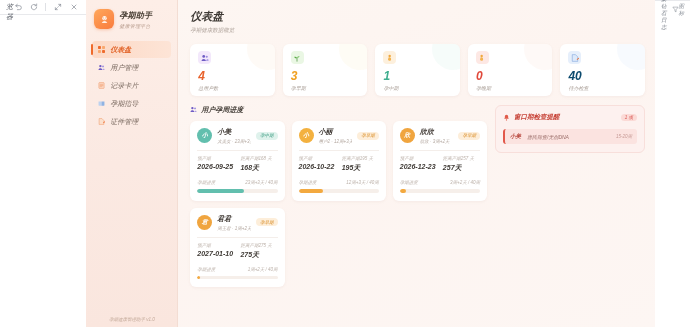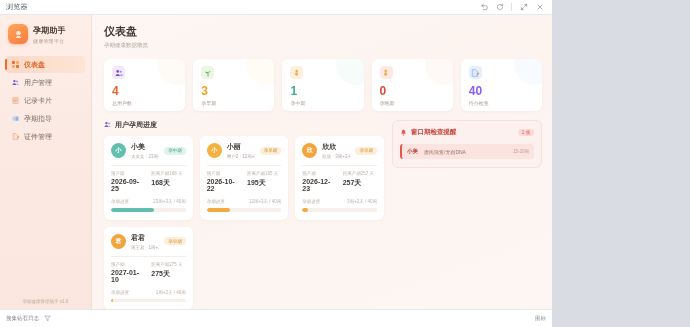--- a/index.html
+++ b/index.html
@@ -3,24 +3,25 @@
 <meta charset="utf-8">
 <style>
   * { box-sizing: border-box; margin: 0; padding: 0; }
   html, body {
     width: 690px; height: 327px;
     font-family: "Liberation Sans", "DejaVu Sans", sans-serif;
     background: #d9dde3;
     overflow: hidden;
   }
   .window {
-    width: 552px; height: 327px;
+    width: 690px; height: 327px;
     background: #fff;
-    display: flex; flex-direction: column;
+    display: flex; flex-direction: row;
     position: relative;
+    font-style: italic;
   }
   
   .titlebar {
     height: 15px; flex: 0 0 15px;
     background: #ffffff;
     border-bottom: 1px solid #e8e9ec;
     display: flex; align-items: center;
     padding: 0 6px;
   }
   .titlebar-text {
@@ -344,21 +345,21 @@
         </div>
 
         <div class="stat">
           <div class="stat-blob" style="background:#e7f0fb"></div>
           <div class="stat-ico" style="background:#e6effb">
             <svg width="8" height="8" viewBox="0 0 10 10">
                 <path d="M1.6.8h4l2.8 2.8v5.6H1.6z" fill="#dce9fa" stroke="#6c96d8" stroke-width=".6"></path>
                 <path d="M7.4 6.5 9.3 4.6l.8.8-1.9 1.9-1 .2z" fill="#ef6b2c"></path>
               </svg>
           </div>
-          <div class="stat-val" style="color:#8b5cf6">40</div>
+          <div class="stat-val" style="color:#0c4a6e">40</div>
           <div class="stat-lbl">待办检查</div>
         </div>
       </div>
 
       <div class="content-row">
 
         <div class="panel-left">
           <div class="sec-head">
             <span class="sec-ico">
               <svg width="7" height="7" viewBox="0 0 10 10">

